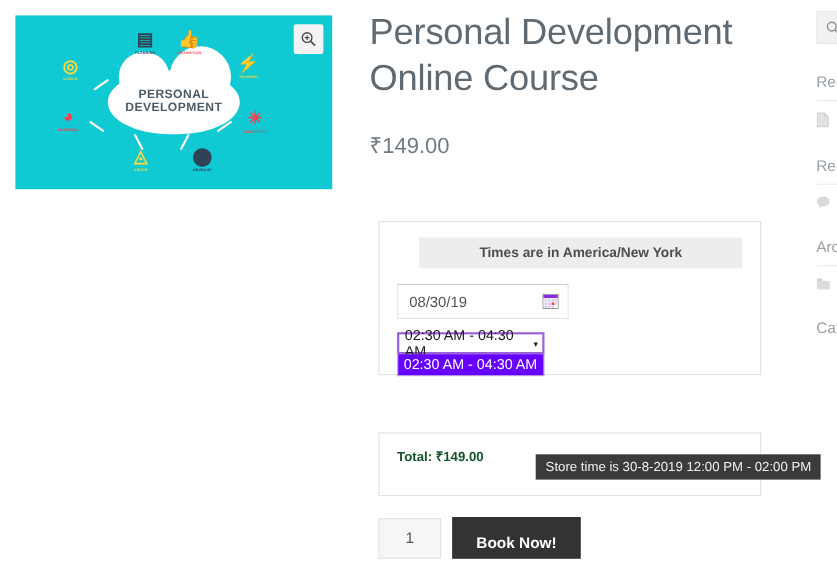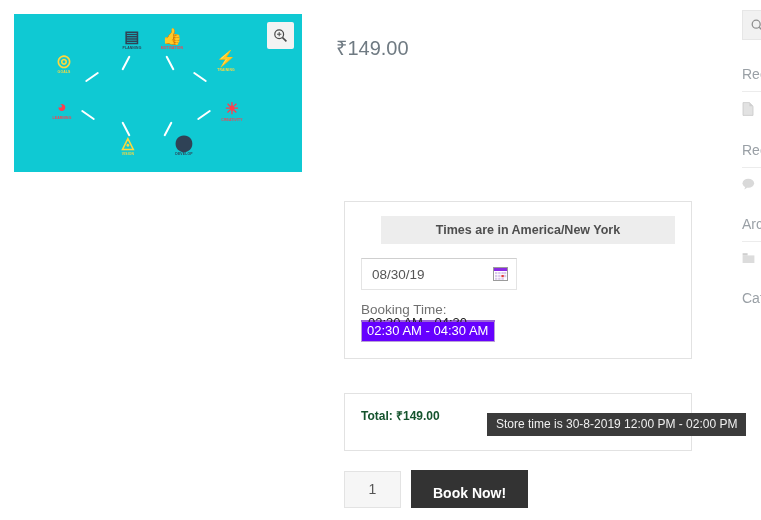--- a/index.html
+++ b/index.html
@@ -343,20 +343,24 @@
 
     <div class="pd-arrow" style="left:70px; top:62px; transform:rotate(-35deg);"></div>
     <div class="pd-arrow" style="left:104px; top:48px; transform:rotate(-62deg);"></div>
     <div class="pd-arrow" style="left:148px; top:48px; transform:rotate(-118deg);"></div>
     <div class="pd-arrow" style="left:178px; top:62px; transform:rotate(-145deg);"></div>
     <div class="pd-arrow" style="left:66px; top:100px; transform:rotate(35deg);"></div>
     <div class="pd-arrow" style="left:182px; top:100px; transform:rotate(145deg);"></div>
     <div class="pd-arrow" style="left:104px; top:114px; transform:rotate(62deg);"></div>
     <div class="pd-arrow" style="left:146px; top:114px; transform:rotate(118deg);"></div>
 
+    <div class="pd-cloud">
+      <span>PERSONAL</span>
+      <span>DEVELOPMENT</span>
+    </div>
 
     <div class="pd-node yellow n-goals">
       <span class="glyph">◎</span>
       <span>GOALS</span>
     </div>
     <div class="pd-node dark n-planning">
       <span class="glyph">▤</span>
       <span>PLANNING</span>
     </div>
     <div class="pd-node red n-motivation">
@@ -389,20 +393,21 @@
         <circle cx="6.6" cy="6.6" r="4.7" fill="none" stroke="#4a4a4a" stroke-width="1.3"></circle>
         <line x1="4.3" y1="6.6" x2="8.9" y2="6.6" stroke="#4a4a4a" stroke-width="1.1"></line>
         <line x1="6.6" y1="4.3" x2="6.6" y2="8.9" stroke="#4a4a4a" stroke-width="1.1"></line>
         <line x1="10.2" y1="10.2" x2="14.3" y2="14.3" stroke="#4a4a4a" stroke-width="1.7"></line>
       </svg>
     </div>
   </div>
 </div>
 
 <div id="product-summary">
+  <h1 id="product-title">Personal Development Online Course</h1>
   <div id="product-price">₹149.00</div>
 </div>
 
 <div id="booking-form">
   <div id="timezone-banner">Times are in America/New York</div>
 
   <div id="start-date-row">
     <input id="start-date-input" type="text" value="08/30/19" style="">
     <span id="calendar-icon">
       <svg width="15" height="14" viewBox="0 0 15 14">
@@ -419,21 +424,20 @@
           <rect x="2" y="10.8" width="2.4" height="2.0"></rect>
           <rect x="5.2" y="10.8" width="2.4" height="2.0"></rect>
           <rect x="8.4" y="10.8" width="2.4" height="2.0"></rect>
         </g>
         <rect x="8.4" y="8" width="2.4" height="2.2" fill="#e23b3b"></rect>
       </svg>
     </span>
   </div>
 
   <div id="booking-time-block">
-    <div class="field-label">Booking Time:</div>
 
     <div id="booking-time-select">
       <span>02:30 AM - 04:30 AM</span>
       <span class="caret">▾</span>
     </div>
 
     <div id="booking-time-listbox">
       <div class="dd-option selected">02:30 AM - 04:30 AM</div>
     </div>
   </div>

